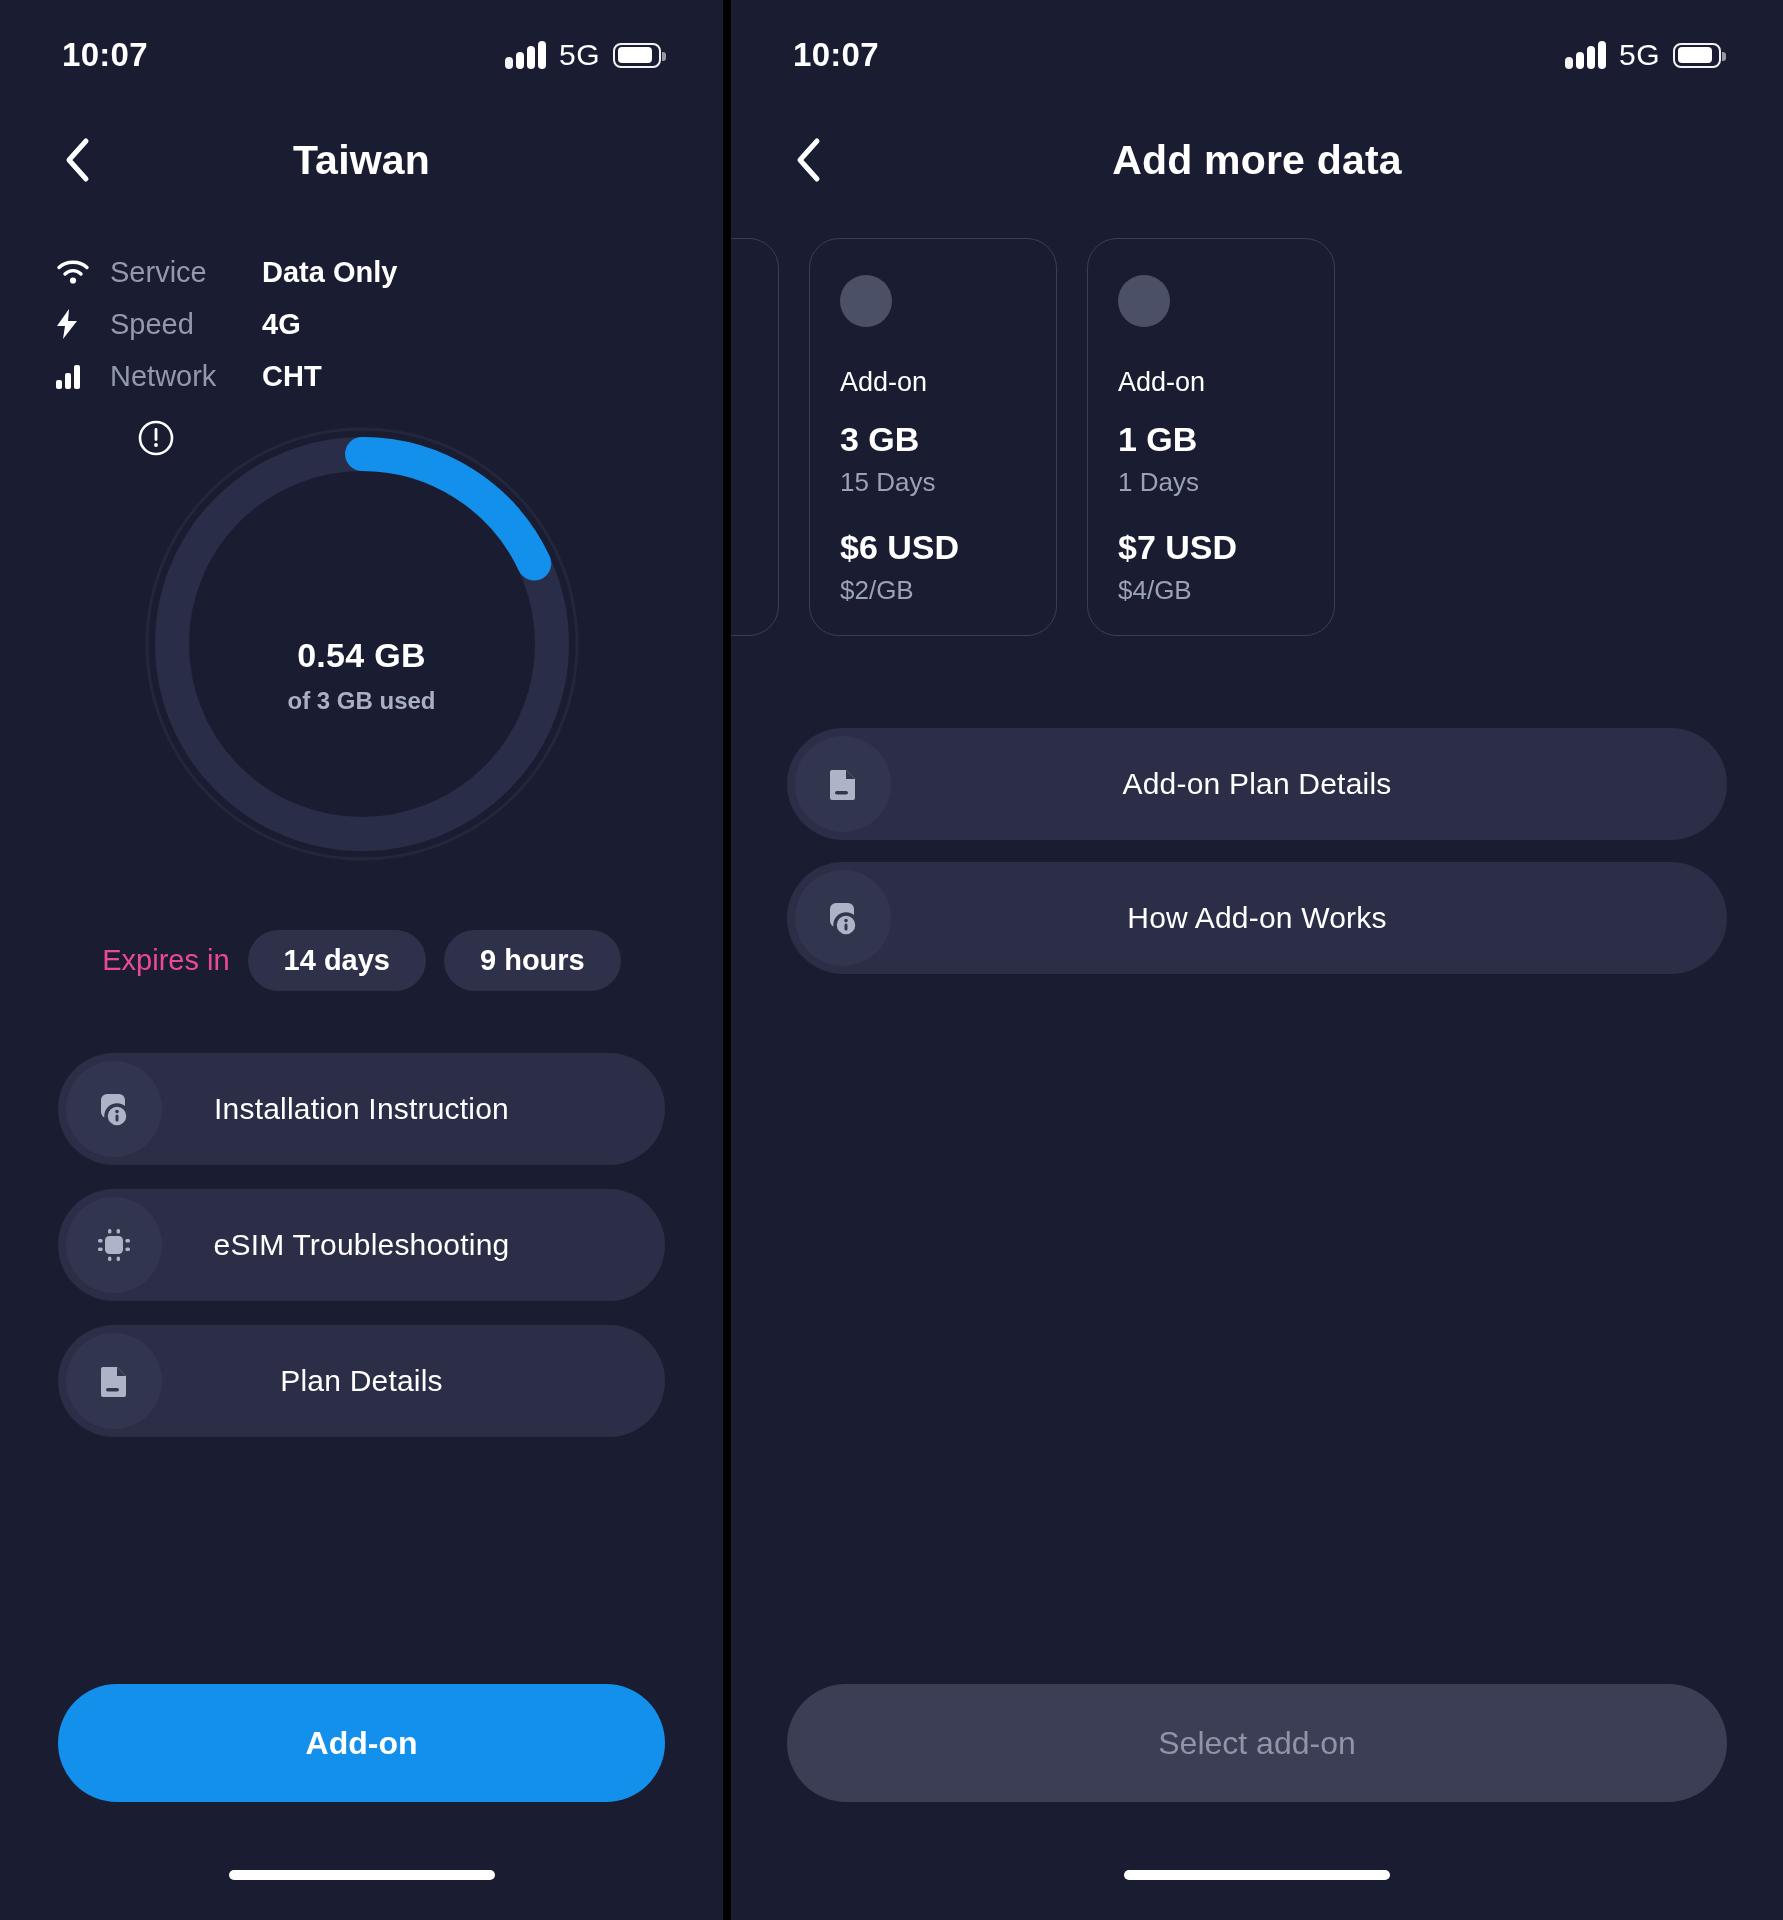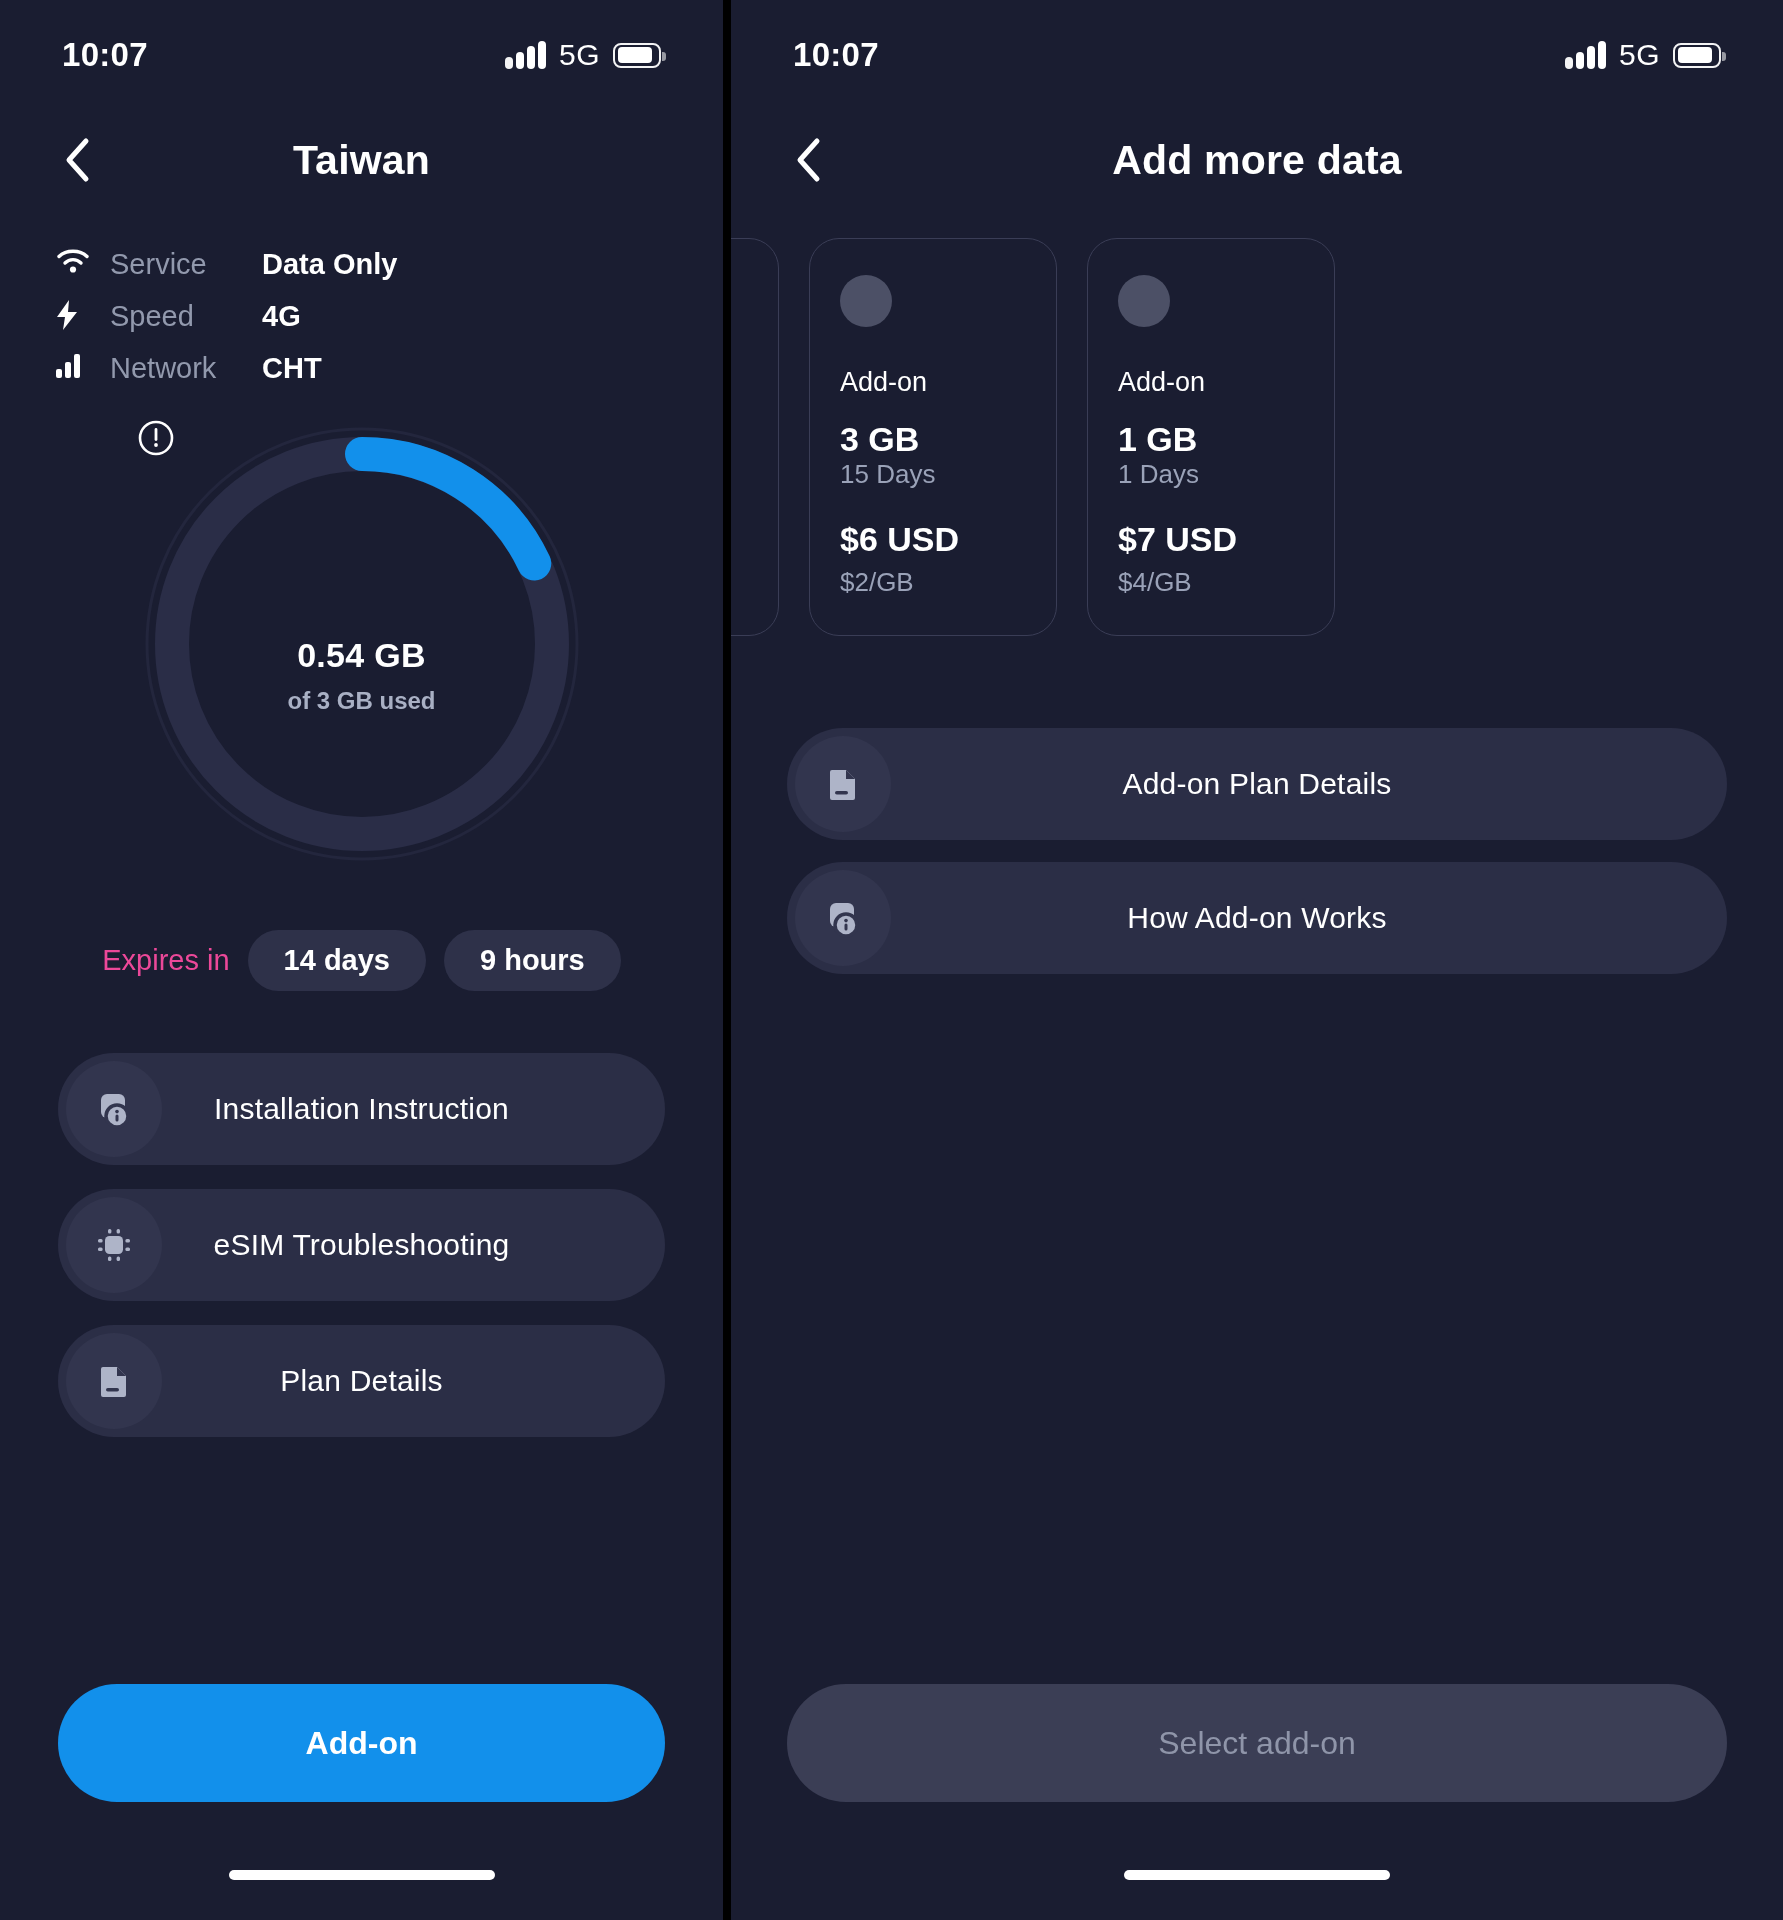--- a/index.html
+++ b/index.html
@@ -67,21 +67,21 @@
   }
   .back-btn svg { display:block; }
   .nav-title {
     position: absolute; left: 0; right: 0; text-align: center;
     color: #fff; font-size: 41px; font-weight: 700; letter-spacing: .2px;
   }
 
   
   .info-list { padding: 38px 0 0 56px; }
   .info-row {
-    display: flex; align-items: flex-start; height: 48px; margin-bottom: 4px;
+    display: flex; align-items: center; height: 48px; margin-bottom: 4px;
   }
   .info-ico { width: 54px; display:flex; align-items:center; }
   .info-label {
     color: #9299ad; font-size: 29px; font-weight: 400; width: 152px;
   }
   .info-value { color: #fff; font-size: 29px; font-weight: 700; }
 
   
   .gauge-wrap {
     position: relative; width: 723px; height: 460px;
@@ -146,21 +146,21 @@
   .addon-card {
     flex: 0 0 248px; height: 398px; border-radius: 30px;
     border: 1.6px solid #3a3d56; padding: 36px 30px 0 30px;
     display:flex; flex-direction:column;
   }
   .radio {
     width: 52px; height: 52px; border-radius: 50%; background:#4c5066;
     margin-bottom: 40px;
   }
   .card-kind { color:#fff; font-size:27px; font-weight:500; margin-bottom: 22px;}
-  .card-size { color:#fff; font-size:34px; font-weight:700; }
+  .card-size { color:#fff; font-size:34px; font-weight:700; margin-bottom: 8px;}
   .card-days { color:#9aa2b8; font-size:26px; margin-bottom: 30px;}
   .card-price { color:#fff; font-size:34px; font-weight:700; margin-bottom: 8px;}
   .card-rate { color:#9aa2b8; font-size:26px;}
 
   .r-actions { margin-top: 92px; padding: 0 56px; display:flex; flex-direction:column; gap: 22px;}
 
   .select-btn {
     position:absolute; left: 56px; right: 56px; bottom: 118px;
     height: 118px; border-radius: 59px; background: #3b3e55;
     display:flex; align-items:center; justify-content:center;

